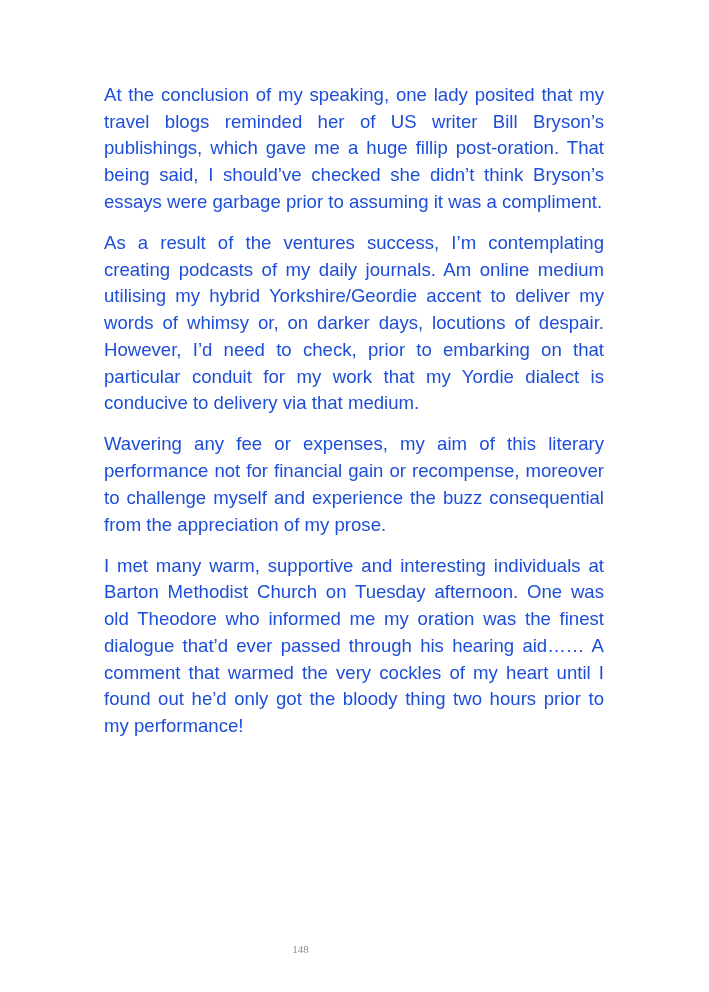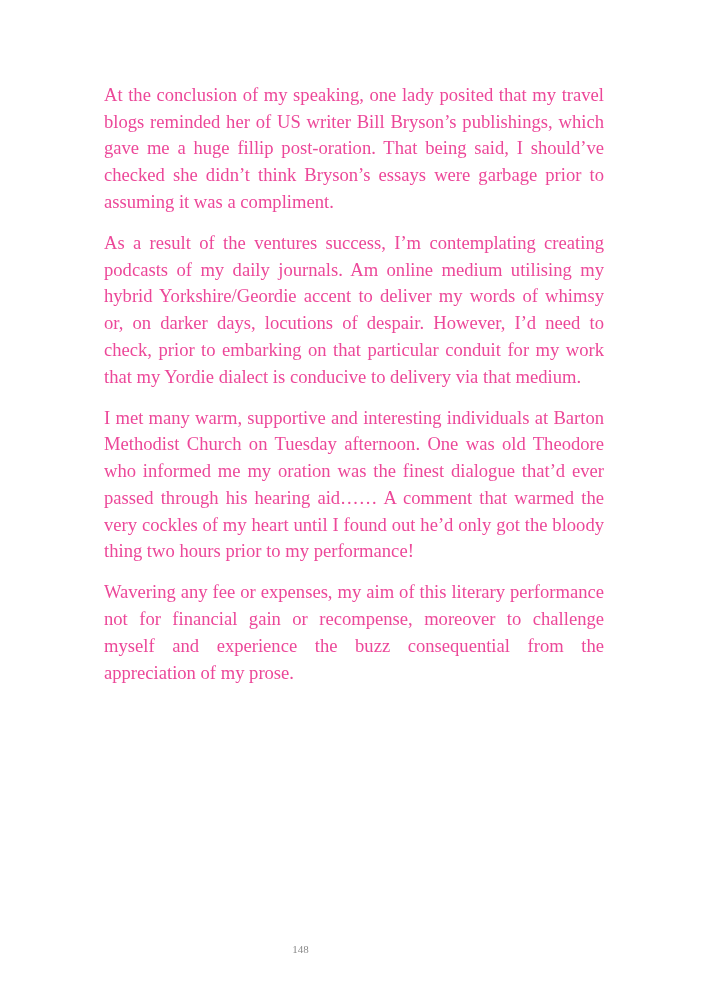--- a/index.html
+++ b/index.html
@@ -19,24 +19,24 @@
       top: 0;
       width: 709px;
       height: 992px;
       background: #ffffff;
     }
     .text-block {
       position: absolute;
       left: 104px;
       top: 82px;
       width: 500px;
-      font-family: Liberation Serif, serif;
+      font-family: Liberation Sans, sans-serif;
       font-size: 18.6px;
       line-height: 26.7px;
-      color: #ec4899;
+      color: #1d4ed8;
       text-align: justify;
     }
     .para {
       margin: 0 0 14.5px 0;
       text-align: justify;
     }
     .page-number {
       position: absolute;
       left: 0;
       width: 601px;
@@ -47,17 +47,17 @@
       color: #8a8a8a;
     }
   </style>
 </head>
 <body>
 
 <div class="page">
   <div class="text-block">
     <p class="para">At the conclusion of my speaking, one lady posited that my travel blogs reminded her of US writer Bill Bryson’s publishings, which gave me a huge fillip post-oration. That being said, I should’ve checked she didn’t think Bryson’s essays were garbage prior to assuming it was a compliment.</p>
     <p class="para">As a result of the ventures success, I’m contemplating creating podcasts of my daily journals. Am online medium utilising my hybrid Yorkshire/Geordie accent to deliver my words of whimsy or, on darker days, locutions of despair. However, I’d need to check, prior to embarking on that particular conduit for my work that my Yordie dialect is conducive to delivery via that medium.</p>
+    <p class="para">Wavering any fee or expenses, my aim of this literary performance not for financial gain or recompense, moreover to challenge myself and experience the buzz consequential from the appreciation of my prose.</p>
     <p class="para">I met many warm, supportive and interesting individuals at Barton Methodist Church on Tuesday afternoon. One was old Theodore who informed me my oration was the finest dialogue that’d ever passed through his hearing aid…… A comment that warmed the very cockles of my heart until I found out he’d only got the bloody thing two hours prior to my performance!</p>
-    <p class="para">Wavering any fee or expenses, my aim of this literary performance not for financial gain or recompense, moreover to challenge myself and experience the buzz consequential from the appreciation of my prose.</p>
   </div>
   <div class="page-number">148</div>
 </div>
 
 </body></html>

